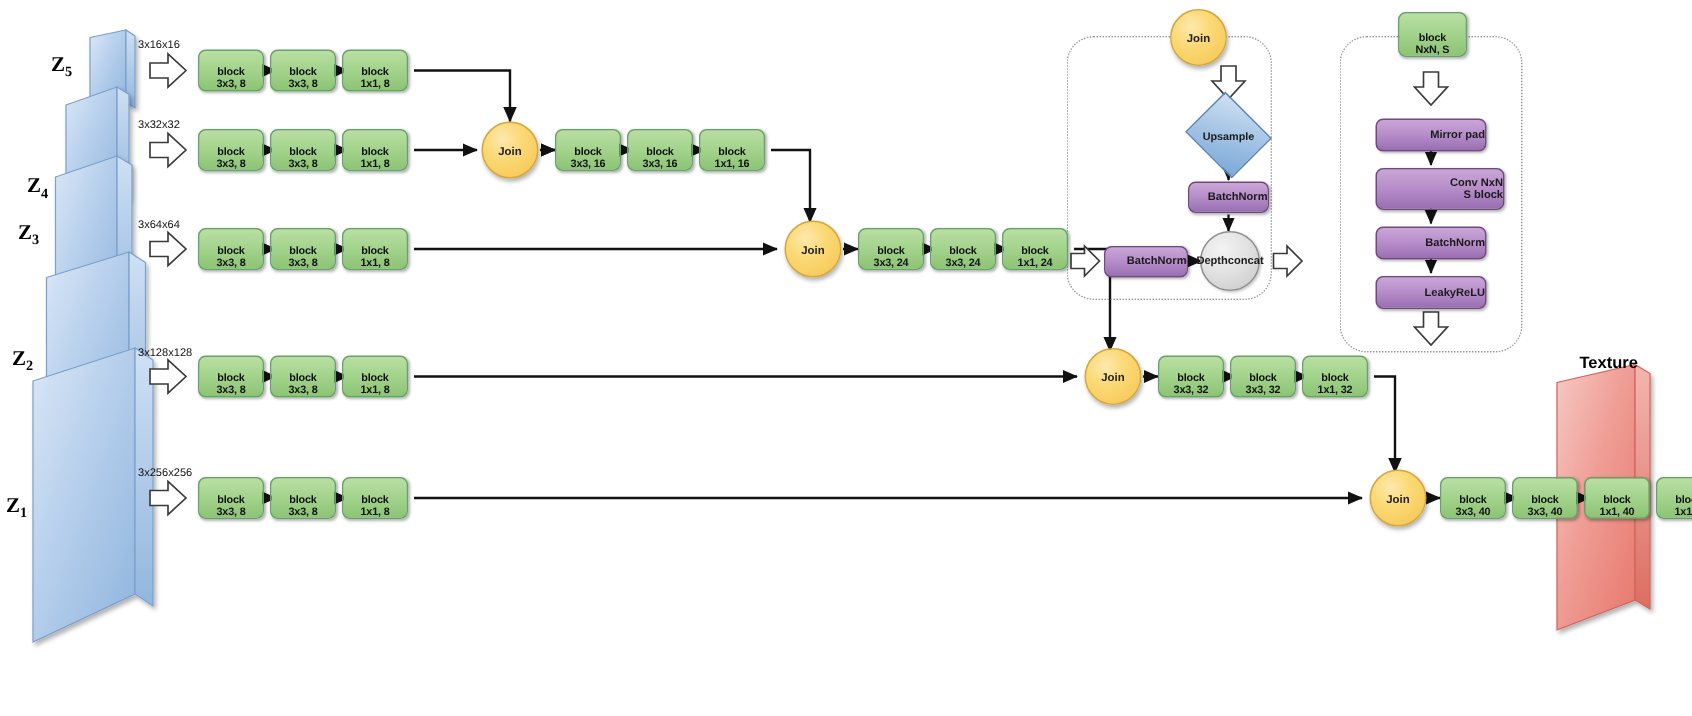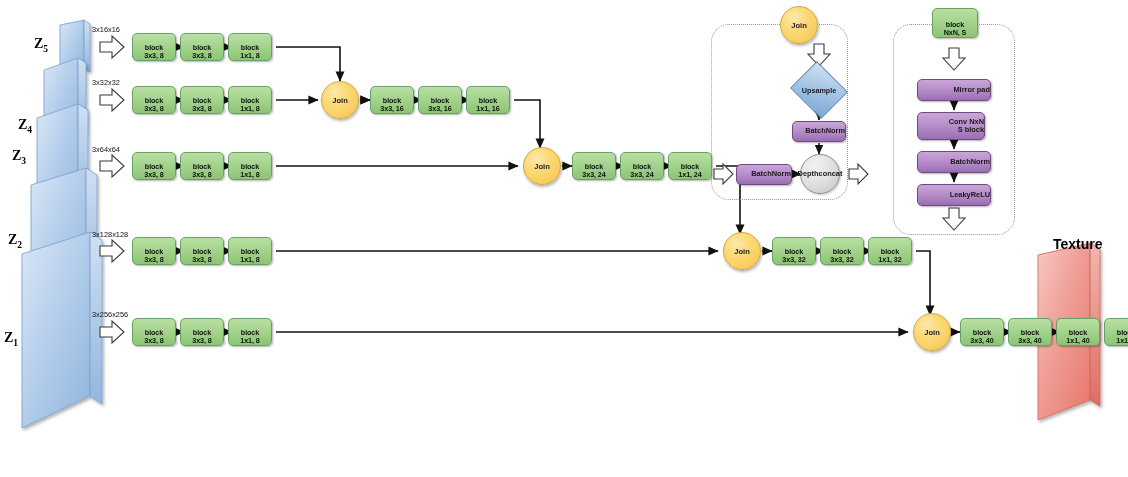--- a/index.html
+++ b/index.html
@@ -102,21 +102,21 @@
     position:absolute;
     font-size:14px; font-weight:bold; color:#000;
     font-family:"Liberation Serif", serif;
     white-space:nowrap;
   }
   .zlabel sub { font-size:9.5px; }
 
   
   .textitle {
     position:absolute;
-    font-size:14px; font-weight:bold; color:#000;
+    font-size:11px; font-weight:bold; color:#000;
     white-space:nowrap;
   }
 
   svg.overlay {
     position:absolute; left:0; top:0;
     width:1128px; height:477px;
     pointer-events:none;
   }
 </style>
 </head>
@@ -445,21 +445,21 @@
 
   <div class="block" style="left:932px; top:8px; width:46px; height:30px;">
     <span class="l1">block</span>
     <span class="l2">NxN, S</span>
   </div>
 
   <div class="purple" style="left:917px; top:79px; width:74px; height:22px;">
     <span>Mirror pad</span>
   </div>
 
-  <div class="purple" style="left:917px; top:112px; width:68px; height:28px;">
+  <div class="purple" style="left:917px; top:112px; width:86px; height:28px;">
     <span>Conv NxN</span>
     <span>S block</span>
   </div>
 
   <div class="purple" style="left:917px; top:151px; width:74px; height:22px;">
     <span>BatchNorm</span>
   </div>
 
   <div class="purple" style="left:917px; top:184px; width:74px; height:22px;">
     <span>LeakyReLU</span>

